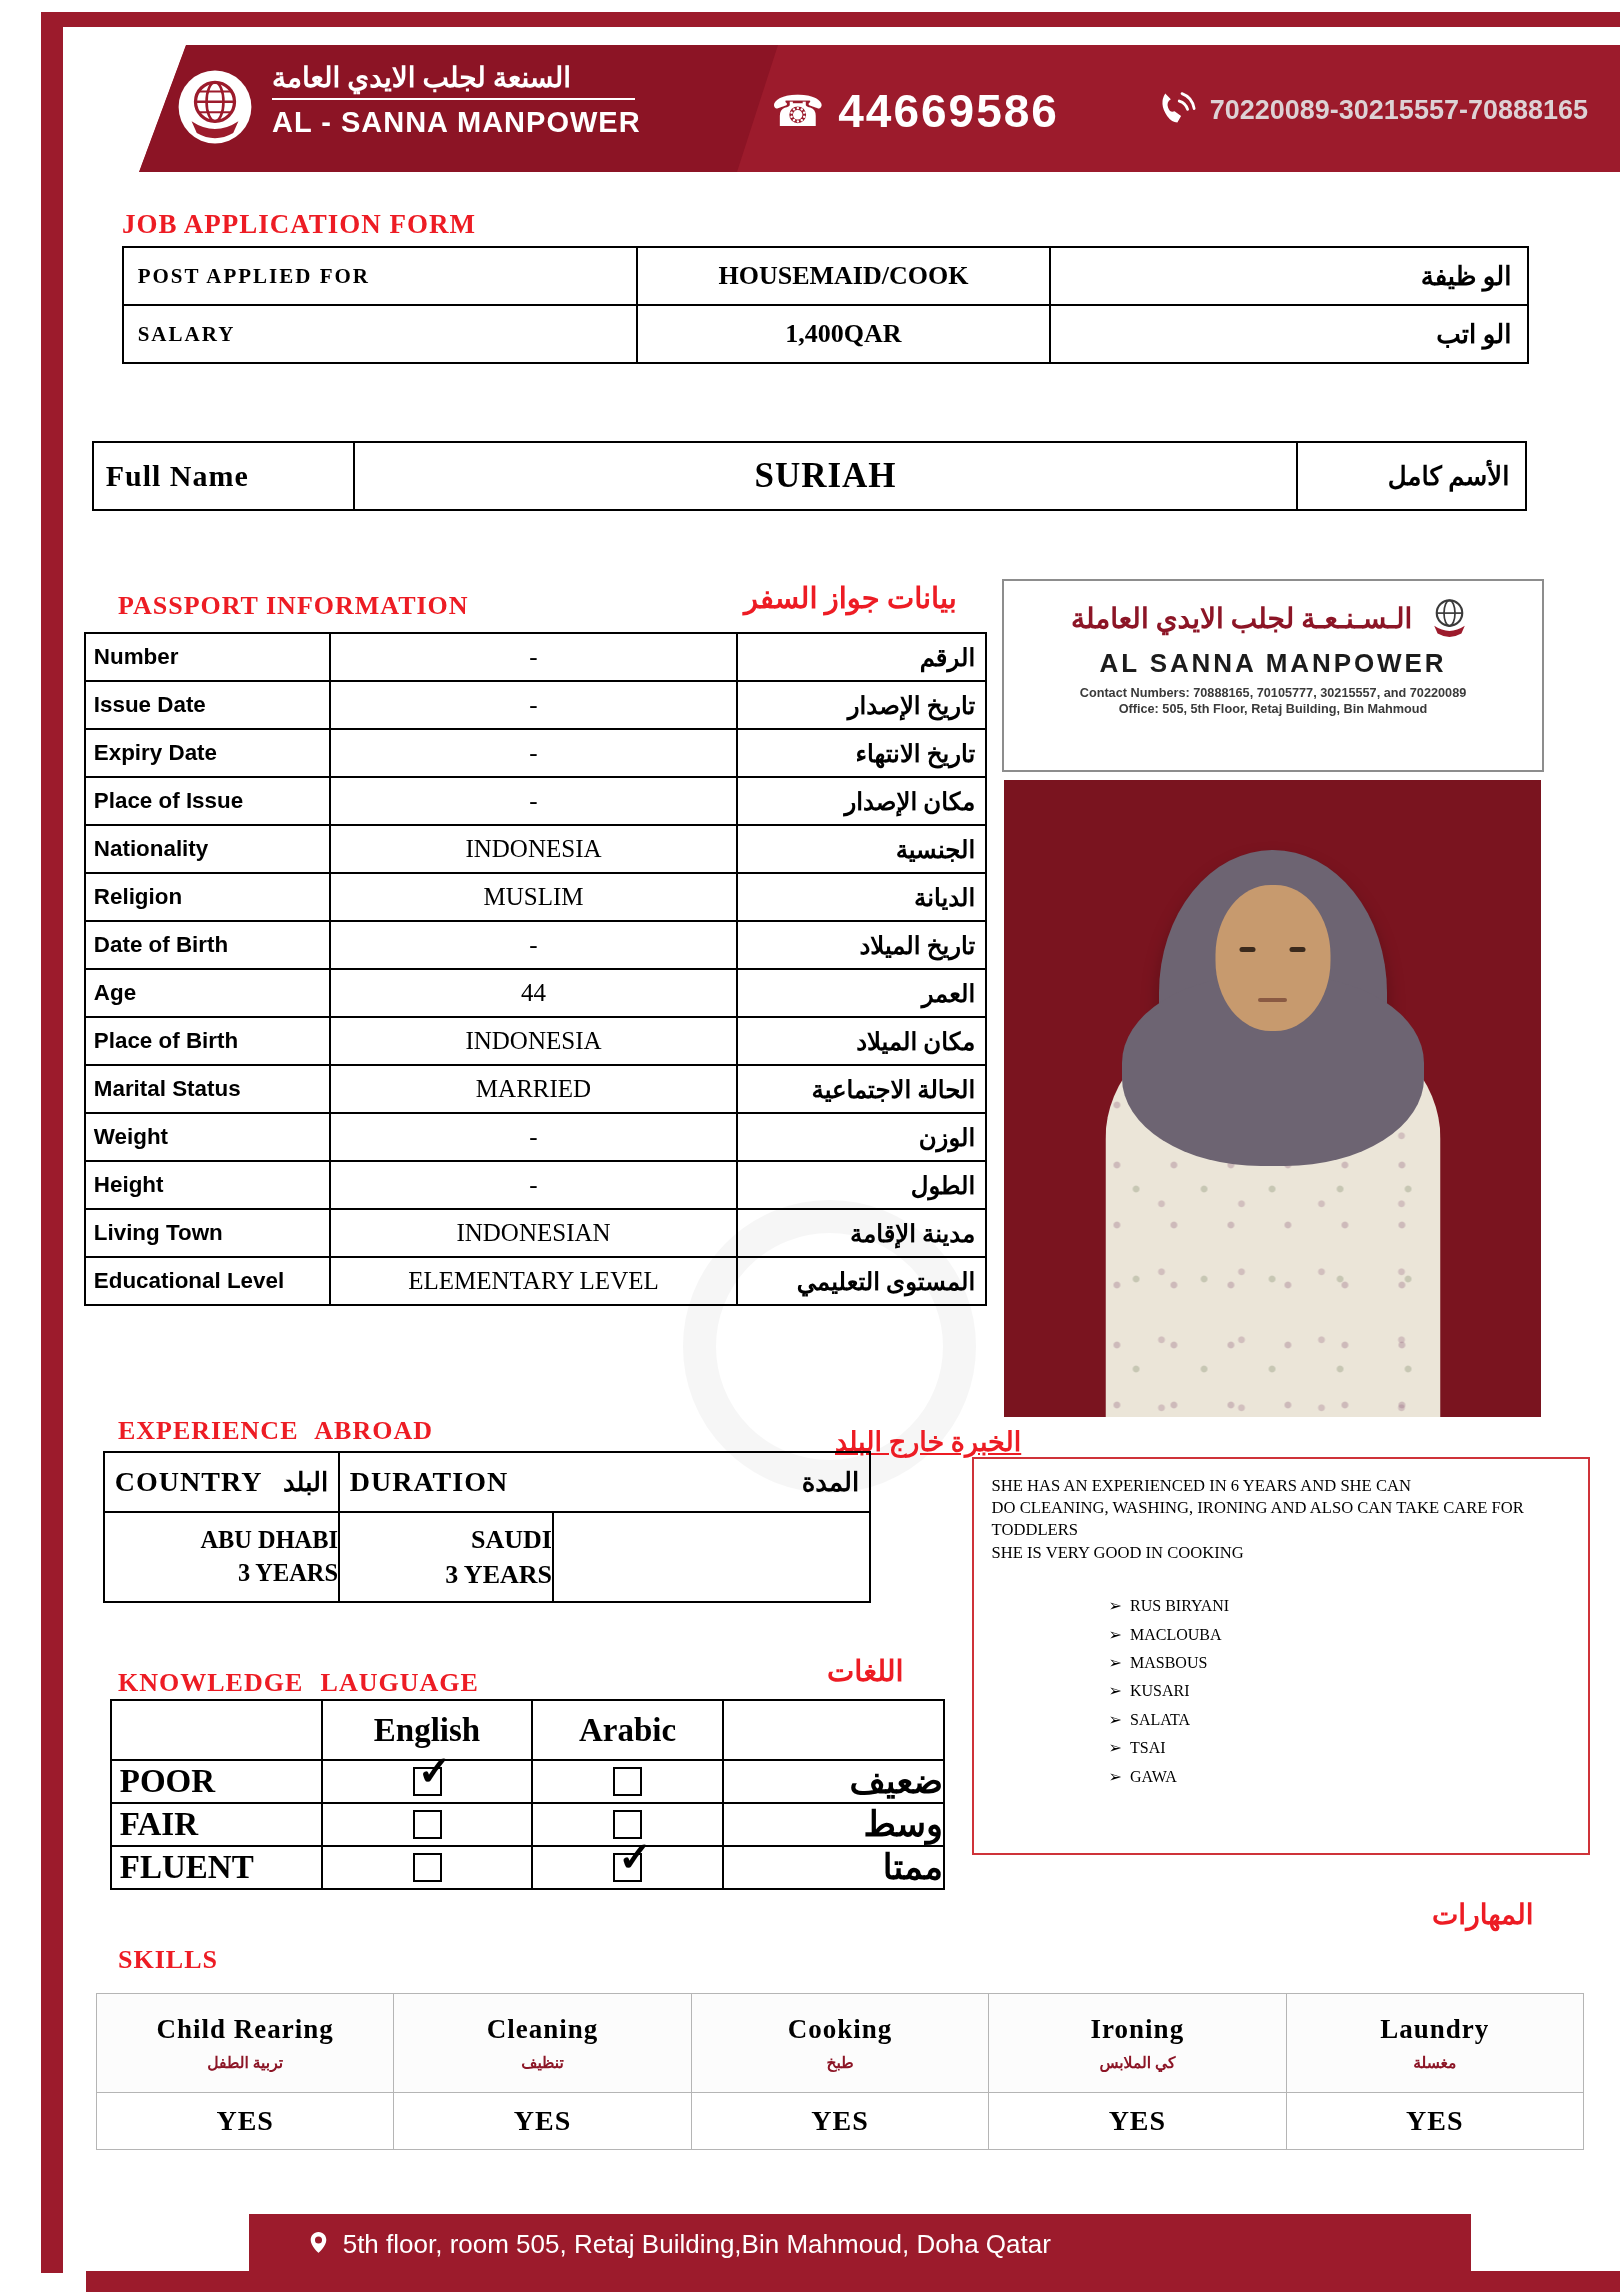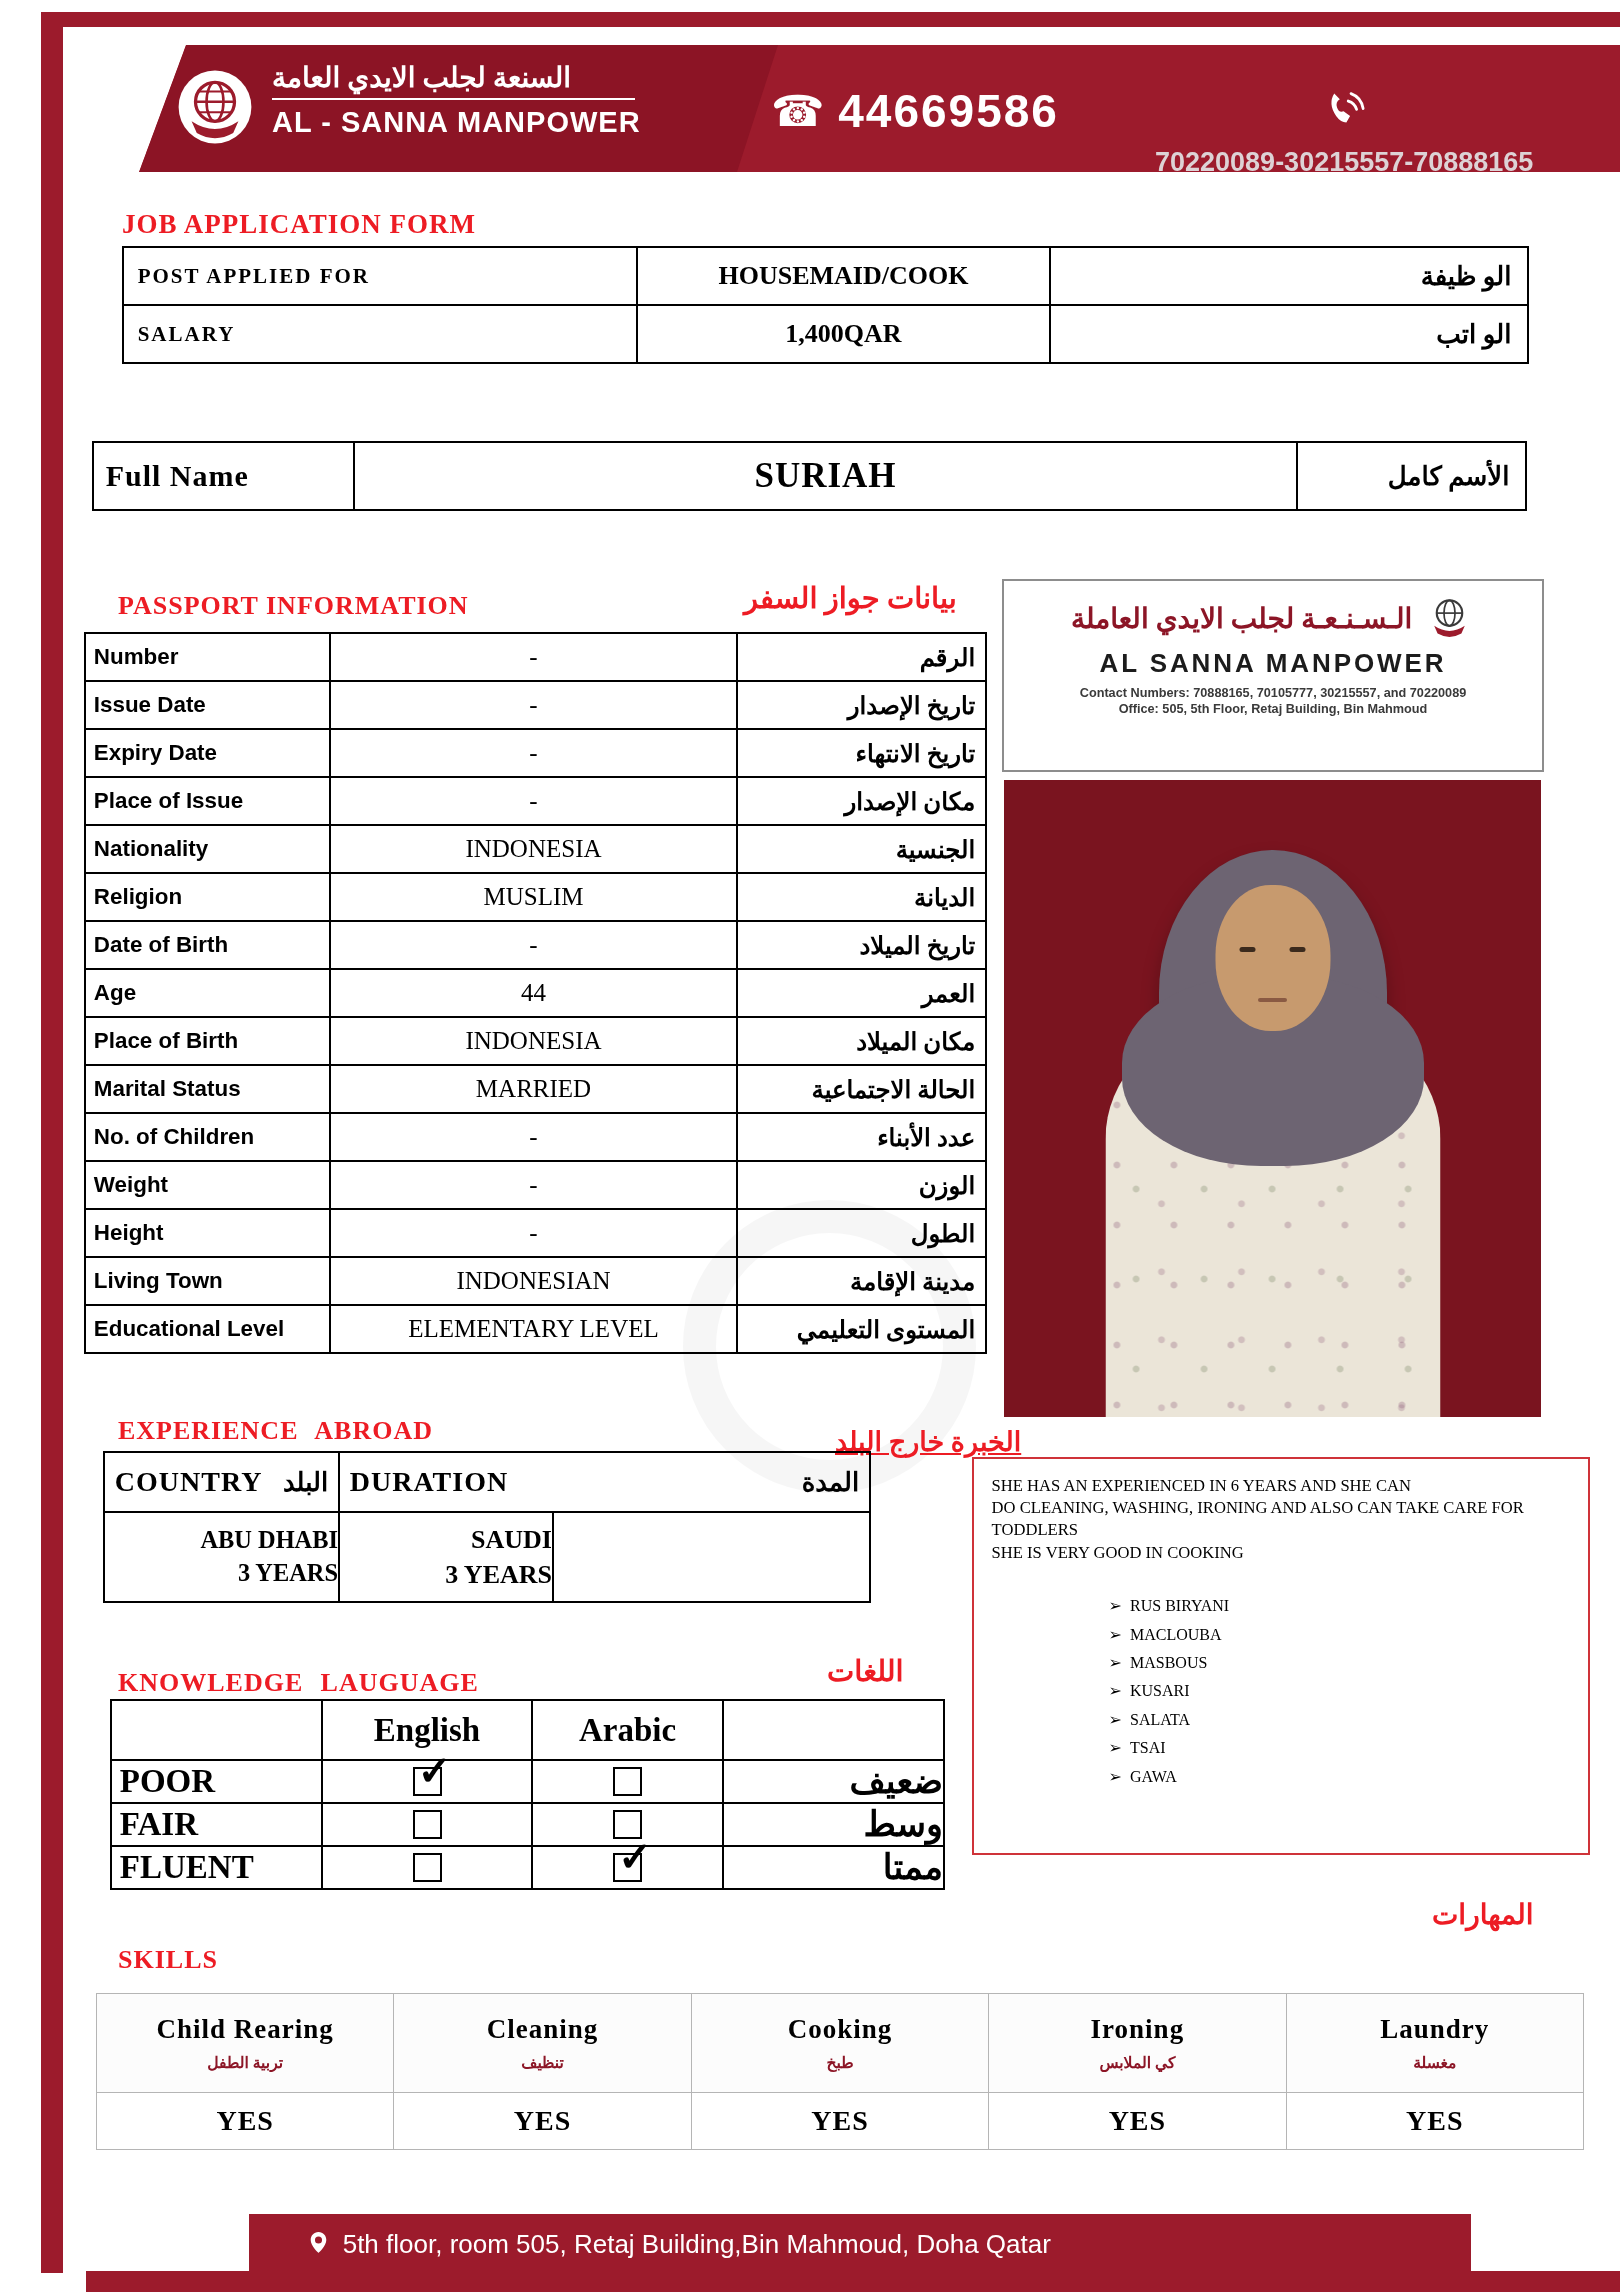--- a/index.html
+++ b/index.html
@@ -23,21 +23,21 @@
     clip-path:polygon(47px 0, 100% 0, calc(100% - 41px) 100%, 0 100%); }
   .logo-circle { position:absolute; left:37px; top:23.4px; width:78px; height:78px; }
   .logo-text { position:absolute; left:133px; top:15.6px; }
   .logo-arabic { color:#fff; font-weight:bold; font-size:28px; direction:rtl; text-align:left; }
   .logo-divider { width:363px; height:2px; background:#fff; margin:4.9px 0 5.9px 0; }
   .logo-english { font-family:"Liberation Sans", sans-serif; font-weight:bold; font-size:29px;
     color:#fff; letter-spacing:1px; }
   .phone-block { position:absolute; left:632px; top:39px; display:flex; align-items:center; gap:13.7px; color:#fff; }
   .phone-glyph { font-size:43px; line-height:1; }
   .phone-number { font-family:"Liberation Sans", sans-serif; font-weight:bold; font-size:46px; letter-spacing:2px; }
-  .mobile-block { position:absolute; left:1016px; top:43px; display:flex; align-items:center; gap:13.7px;flex-direction:column; }
+  .mobile-block { position:absolute; left:1016px; top:43px; display:flex; align-items:center; gap:13.7px; }
   .mobile-numbers { font-family:"Liberation Sans", sans-serif; font-weight:600; font-size:27px; color:#ddd2d5; }
 
   
   .red-h { position:absolute; color:#ed1c24; font-weight:bold; }
   .form-title   { left:122px; top:209px; font-size:27px; letter-spacing:1px; }
   .pp-title     { left:118px; top:591px; font-size:26px; letter-spacing:1px; }
   .pp-title-ar  { left:744px; top:581px; font-size:29px; direction:rtl; }
   .exp-title    { left:118px; top:1416px; font-size:26px; word-spacing:9.8px; letter-spacing:1px; }
   .exp-title-ar { left:835px; top:1426px; font-size:27px; direction:rtl; text-decoration:underline; }
   .lang-title   { left:118px; top:1668px; font-size:26px; word-spacing:9.8px; letter-spacing:1px; }
@@ -270,25 +270,20 @@
           <td class="pp-label">Place of Birth</td>
           <td class="pp-value">INDONESIA</td>
           <td class="pp-ar">مكان الميلاد</td>
         </tr>
     <tr>
           <td class="pp-label">Marital Status</td>
           <td class="pp-value">MARRIED</td>
           <td class="pp-ar">الحالة الاجتماعية</td>
         </tr>
     <tr>
-          <td class="pp-label">No. of Children</td>
-          <td class="pp-value">-</td>
-          <td class="pp-ar">عدد الأبناء</td>
-        </tr>
-    <tr>
           <td class="pp-label">Weight</td>
           <td class="pp-value">-</td>
           <td class="pp-ar">الوزن</td>
         </tr>
     <tr>
           <td class="pp-label">Height</td>
           <td class="pp-value">-</td>
           <td class="pp-ar">الطول</td>
         </tr>
     <tr>

